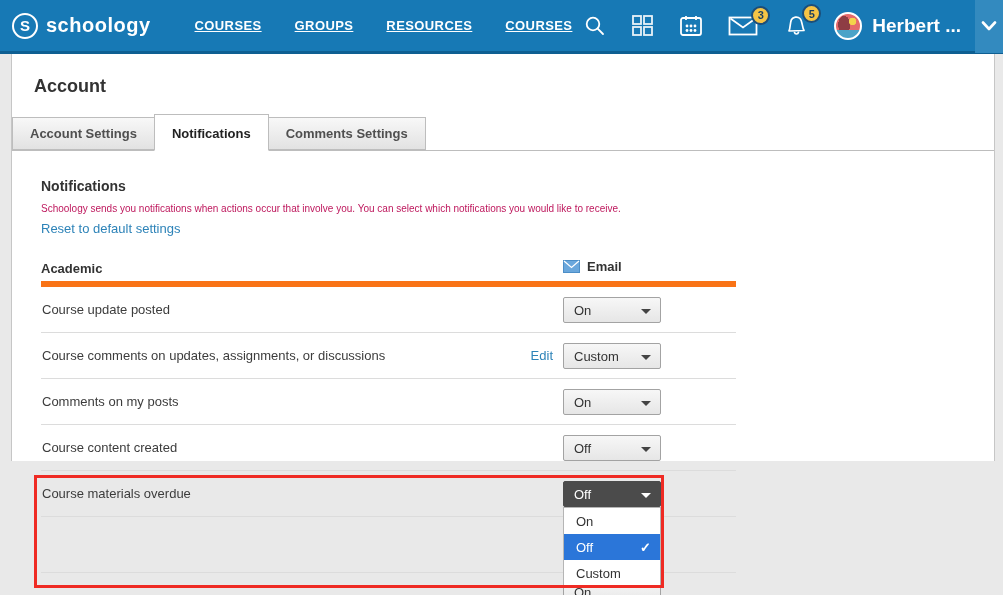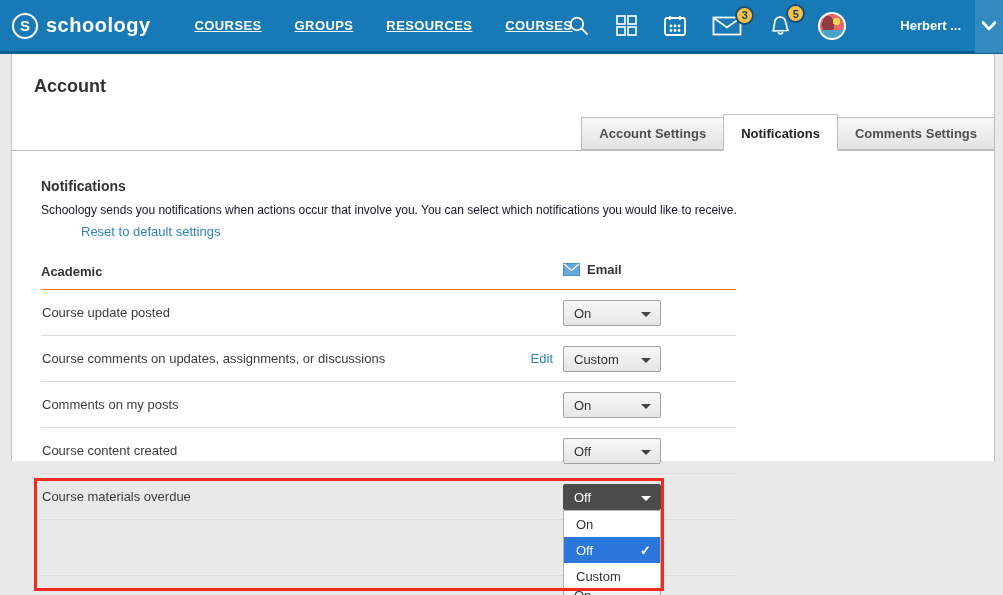--- a/index.html
+++ b/index.html
@@ -40,69 +40,69 @@
   }
   .avatar {
     width: 28px; height: 28px; border-radius: 50%; border: 2px solid #fff;
     margin-right: 10px; cursor: pointer; overflow: hidden;
     background:
       linear-gradient(to top, #4aa3c8 0px, #4aa3c8 8px, transparent 8px),
       radial-gradient(circle at 69% 31%, #f3d34a 0 3.5px, transparent 4px),
       radial-gradient(ellipse 6px 9px at 34% 45%, #8e3d44 0 98%, transparent 100%),
       linear-gradient(#e5696b, #e5696b);
   }
-  .user-name { font-size: 13px; font-weight: bold; margin-right: 14px; cursor: pointer; margin-left: 44px; }
+  .user-name { font-size: 19px; font-weight: bold; margin-right: 14px; cursor: pointer; }
   .chev-box {
     width: 28px; height: 54px; background: #338abf;
     display: flex; align-items: center; justify-content: center; cursor: pointer;
   }
 
   
   .panel {
     margin-left: 11px; margin-right: 8px;
     height: 407px;
     background: #fff;
     border-left: 1px solid #c6c6c6;
     border-right: 1px solid #c6c6c6;
     position: relative;
   }
   .page-title { font-size: 18px; font-weight: bold; color: #333; padding: 22px 0 0 22px; }
 
   .tabbar {
     margin-top: 17px; 
     border-bottom: 1px solid #bdbdbd;
-    display: flex; align-items: flex-end; justify-content: flex-end;
+    display: flex; align-items: flex-end;
   }
   .tab {
     font-size: 13px; font-weight: bold; color: #4f4f4f;
     background: linear-gradient(#f8f8f8, #e2e2e2);
     border: 1px solid #bdbdbd;
     padding: 8px 17px;
     margin-right: -1px;
     cursor: pointer;
     white-space: nowrap;
   }
   .tab.active {
     background: #fff; color: #222;
     padding: 11px 17px 9px;
     border-bottom: 1px solid #fff;
     margin-bottom: -1px;
     position: relative; z-index: 2;
   }
 
   .section { padding: 27px 0 0 29px; }
   .section-heading { font-size: 14px; font-weight: bold; color: #333; }
-  .section-desc { font-size: 12px; color: #0f172a; margin-top: 9px; }
-  .link { font-size: 13px; color: #2d83b8; margin-top: 7px; display: inline-block; cursor: pointer; text-decoration: none; margin-left: 40px; }
+  .section-desc { font-size: 10px; color: #be185d; margin-top: 9px; }
+  .link { font-size: 13px; color: #2d83b8; margin-top: 7px; display: inline-block; cursor: pointer; text-decoration: none; }
 
   
   .ntable { margin: 24px 0 0 29px; width: 695px; font-size: 13px; color: #3c3c3c; }
   .thead {
     position: relative; height: 26px;
-    border-bottom: 1px solid #f97316;
+    border-bottom: 6px solid #f97316;
   }
   .thead .group { font-weight: bold; color: #333; }
   .email-head { position: absolute; left: 522px; top: -2px; display: flex; align-items: center; font-weight: bold; color: #333; }
   .email-head svg { margin-right: 7px; }
   .row { position: relative; height: 46px; border-bottom: 1px solid #dcdcdc; display: flex; align-items: center; }
   .row-label { padding-left: 1px; }
   .edit-link { position: absolute; left: 442px; width: 70px; text-align: right; top: 15px; color: #2d83b8; cursor: pointer; }
   .select {
     position: absolute; left: 522px; top: 10px;
     width: 98px; height: 26px;

